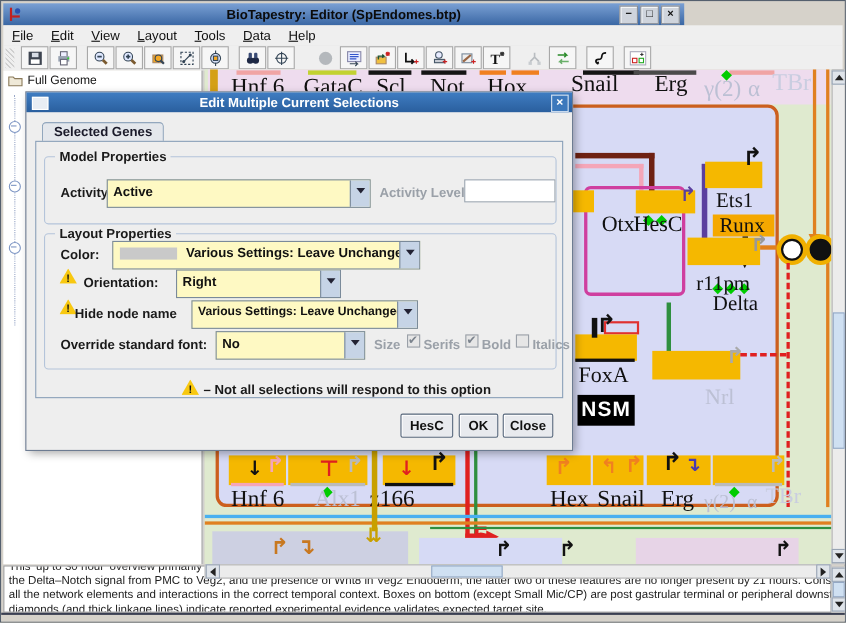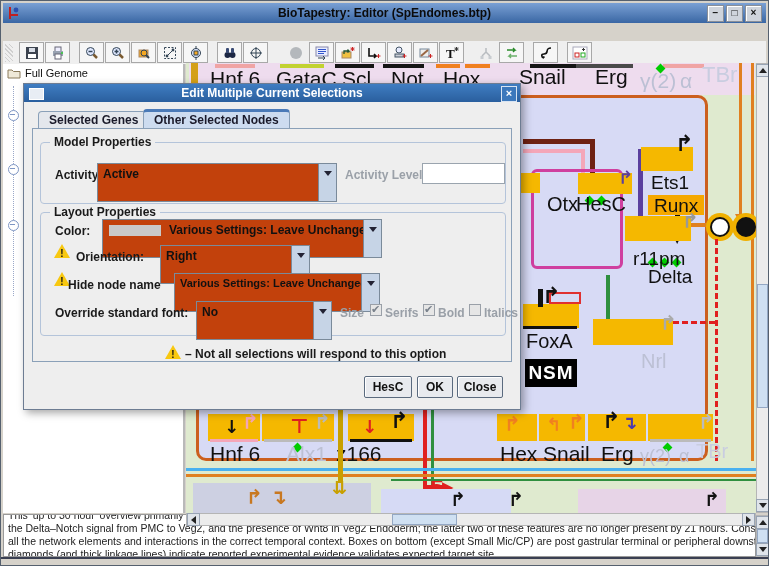--- a/index.html
+++ b/index.html
@@ -1,19 +1,19 @@
 <!DOCTYPE html>
 <html><head>
 <meta charset="utf-8">
 <style>
   html,body{margin:0;padding:0;background:#888;}
   #app{position:relative;width:769px;height:566px;background:#d6d2ca;font-family:"Liberation Sans",sans-serif;overflow:hidden;border:1px solid #55606e;box-sizing:border-box;}
   .abs{position:absolute;}
   
-  #titlebar{left:2px;top:2px;width:763px;height:20px;background:linear-gradient(#7aa0d4,#3a67a4);display:flex;align-items:center;}
+  #titlebar{left:2px;top:2px;width:619px;height:20px;background:linear-gradient(#7aa0d4,#3a67a4);display:flex;align-items:center;}
   #title-text{position:absolute;left:0;right:0;text-align:center;font-weight:bold;font-size:12px;color:#0b0b0b;}
   .winbtn{width:15px;height:15px;background:#cfd4dc;border:1px solid #8a8f98;box-shadow:inset 1px 1px 0 #fff;font-size:10px;line-height:13px;text-align:center;color:#111;margin-left:2px;font-weight:bold;}
   #menubar{left:2px;top:22px;width:763px;height:18px;background:#efefef;border-bottom:1px solid #cfcfcf;display:flex;align-items:center;gap:0;}
   .menu-item{padding:2px 8px;font-size:12px;color:#111;}
   .menu-item::first-letter{text-decoration:underline;}
   #toolbar{left:2px;top:40px;width:763px;height:23px;background:#efefef;display:flex;align-items:center;}
   #tb-grip{width:8px;height:18px;margin:0 6px 0 2px;background:repeating-linear-gradient(45deg,#cfcfcf 0 1px,#efefef 1px 3px);}
   .tbtn{width:25px;height:21px;border:1px solid #a8a8a8;background:#f6f6f6;margin-right:1px;display:flex;align-items:center;justify-content:center;box-sizing:border-box;}
   .tbtn.nob{border-color:transparent;background:transparent;}
   .tgap{width:8px;} .tgap2{width:14px;}
@@ -21,21 +21,21 @@
   #sidebar{left:2px;top:63px;width:182px;height:449px;background:#fff;border-right:2px solid #b9b9b9;box-sizing:border-box;}
   #tree-root{position:absolute;left:4px;top:3px;display:flex;align-items:center;gap:4px;font-size:11px;color:#111;}
   .tree-line{position:absolute;left:10px;top:22px;width:0;height:210px;border-left:1px dotted #9aa8c8;}
   .knob{position:absolute;left:5px;width:9px;height:9px;border:1px solid #7e96c4;border-radius:50%;background:#fff;}
   .knob::after{content:"";position:absolute;left:1px;top:3px;width:5px;height:1px;background:#7e96c4;}
   
   #canvas{left:185px;top:62px;width:570px;height:450px;background:#dfeacf;overflow:hidden;}
   .band{position:absolute;background:#eedcee;}
   .panel{position:absolute;background:#d7daf5;border:3px solid #cc5f1e;border-radius:10px;box-sizing:border-box;}
   .gbar{position:absolute;background:#f5b800;}
-  .gl{position:absolute;font-family:Liberation Sans, sans-serif;font-size:21px;color:#101010;white-space:nowrap;line-height:1;}
+  .gl{position:absolute;font-family:Liberation Serif, serif;font-size:21px;color:#101010;white-space:nowrap;line-height:1;}
   .gl.sm{font-size:19px;} .gl.xs{font-size:18px;}
   .dim{color:#bcc0d4;}
   .dim2{color:#c9cde0;}
   .ln{position:absolute;}
   .diamond{position:absolute;width:7px;height:7px;background:#00cc00;transform:rotate(45deg);}
   .arr{position:absolute;font-family:"DejaVu Sans",sans-serif;font-weight:bold;line-height:1;}
   .node-dot{position:absolute;width:16px;height:16px;border-radius:50%;border:2px solid #111;box-shadow:0 0 0 4px #f0b000;}
   .nsm{position:absolute;background:#000;color:#fff;font-weight:bold;font-size:19px;display:flex;align-items:center;justify-content:center;letter-spacing:1px;}
   
   .sb{position:absolute;background:#ececec;border:1px solid #b5b5b5;box-sizing:border-box;}
@@ -56,21 +56,21 @@
   #dlg-title-text{position:absolute;left:0;right:0;top:2px;text-align:center;color:#fff;font-weight:bold;font-size:12px;}
   #dlg-icon{position:absolute;left:5px;top:4px;width:13px;height:10px;background:#e8edf4;border:1px solid #fff;}
   #dlg-close{position:absolute;right:3px;top:2px;width:14px;height:14px;background:#3c78bc;border:1px solid #d8e4f2;color:#fff;font-size:11px;line-height:12px;text-align:center;font-weight:bold;}
   .tab{position:absolute;height:17px;padding:0 10px;border:1px solid #8aa0b8;border-bottom:none;border-radius:4px 4px 0 0;background:#e4e7ec;font-size:12px;font-weight:bold;color:#1a1a2a;line-height:17px;}
   .tab.sel{background:#cddcf0;border-top:3px solid #4a7ab8;height:18px;top:25px !important;}
   #tab-panel{position:absolute;left:8px;top:44px;width:480px;height:234px;border:1px solid #8aa0b8;background:#eee;box-sizing:border-box;}
   .group{position:absolute;border:1px solid #b4c4da;border-radius:4px;}
   .group-title{position:absolute;background:#eee;padding:0 4px;font-size:12px;font-weight:bold;color:#1a1a1a;}
   .lbl{position:absolute;font-size:12px;font-weight:bold;color:#1a1a1a;white-space:nowrap;}
   .lbl.off{color:#9aa0a8;}
-  .combo{position:absolute;height:39px;background:#c2410c;border:1px solid #7a8a9a;box-sizing:border-box;}
+  .combo{position:absolute;height:26px;background:#fef9c3;border:1px solid #7a8a9a;box-sizing:border-box;}
   .combo .ctext{position:absolute;left:5px;top:3px;font-size:12px;font-weight:bold;color:#111;white-space:nowrap;}
   .combo .cbtn{position:absolute;right:0;top:0;width:18px;height:100%;background:#c6d4e6;border-left:1px solid #7a8a9a;box-sizing:border-box;}
   .combo .cbtn .tri.down{margin-top:7px;border-top-color:#223;}
   .tfield{position:absolute;height:21px;background:#fff;border:1px solid #9aa4ae;box-sizing:border-box;}
   .swatch{position:absolute;background:#c9c9c9;}
   .btn{position:absolute;height:22px;background:#e8eaee;border:1px solid #5a6a7e;border-radius:2px;box-shadow:inset 1px 1px 0 #fff;font-size:12px;font-weight:bold;color:#111;text-align:center;box-sizing:border-box;}
   .warnico{position:absolute;width:16px;height:14px;background:#f8c810;clip-path:polygon(50% 0,100% 100%,0 100%);}
   .warnico::after{content:"!";position:absolute;left:0;right:0;bottom:-1px;text-align:center;font-size:10px;font-weight:bold;color:#111;}
   .cb{position:absolute;width:12px;height:12px;background:#e6e6e6;border:1px solid #9aa0a8;box-sizing:border-box;}
   .cb.on::after{content:"✔";position:absolute;left:0px;top:-2px;font-size:11px;color:#7a828c;}
@@ -88,20 +88,29 @@
         <rect x="4" y="8" width="7" height="2" fill="#c02020"></rect>
     </svg>
     <span id="title-text">BioTapestry: Editor (SpEndomes.btp)</span>
     <div class="abs" style="right:4px;top:2px;display:flex">
       <div class="winbtn">−</div>
       <div class="winbtn">□</div>
       <div class="winbtn">×</div>
     </div>
   </div>
 
+  <div class="abs" id="menubar">
+    <span class="menu-item">File</span>
+    <span class="menu-item">Edit</span>
+    <span class="menu-item">View</span>
+    <span class="menu-item">Layout</span>
+    <span class="menu-item">Tools</span>
+    <span class="menu-item">Data</span>
+    <span class="menu-item">Help</span>
+  </div>
 
   <div class="abs" id="toolbar">
     <div id="tb-grip"></div>
     <div class="tbtn">
         <svg width="16" height="16" viewBox="0 0 16 16">
           <rect x="2" y="2" width="12" height="12" fill="#3d4450"></rect>
           <rect x="5" y="3" width="6" height="4" fill="#d8dde6"></rect>
           <rect x="4" y="9" width="8" height="4" fill="#fff"></rect>
         </svg>
       </div>
@@ -441,21 +450,20 @@
   <div class="abs" id="statusbar"></div>
 
   <div class="abs" id="dialog">
     <div id="dlg-title">
       <div id="dlg-icon"></div>
       <div id="dlg-title-text">Edit Multiple Current Selections</div>
       <div id="dlg-close">×</div>
     </div>
 
     <div class="tab" style="left:14px;top:27px">Selected Genes</div>
-    <div class="tab sel" style="left:119px;top:27px">Other Selected Nodes</div>
 
     <div id="tab-panel"></div>
 
     <div class="group" style="left:16px;top:58px;width:464px;height:60px"></div>
     <div class="group-title" style="left:26px;top:51px">Model Properties</div>
     <div class="lbl" style="left:31px;top:84px">Activity:</div>
     <div class="combo" style="left:73px;top:79px;width:240px">
       <span class="ctext">Active</span>
       <span class="cbtn">
           <span class="tri down"></span>

